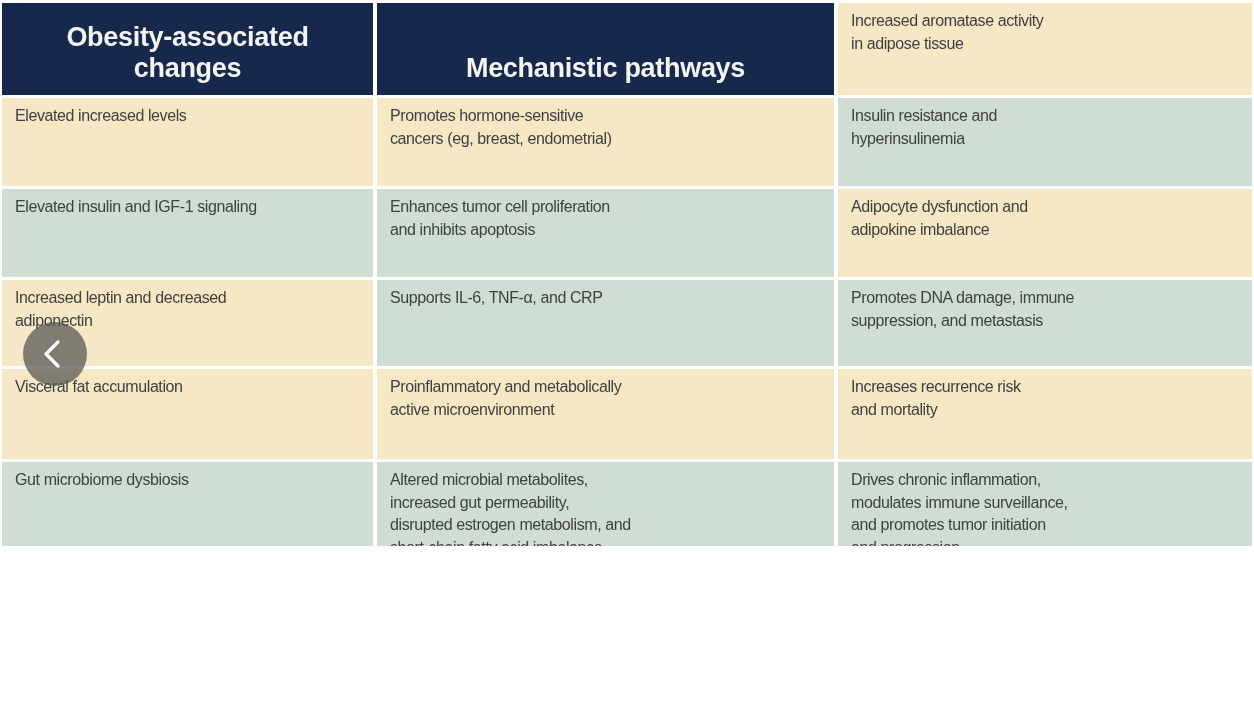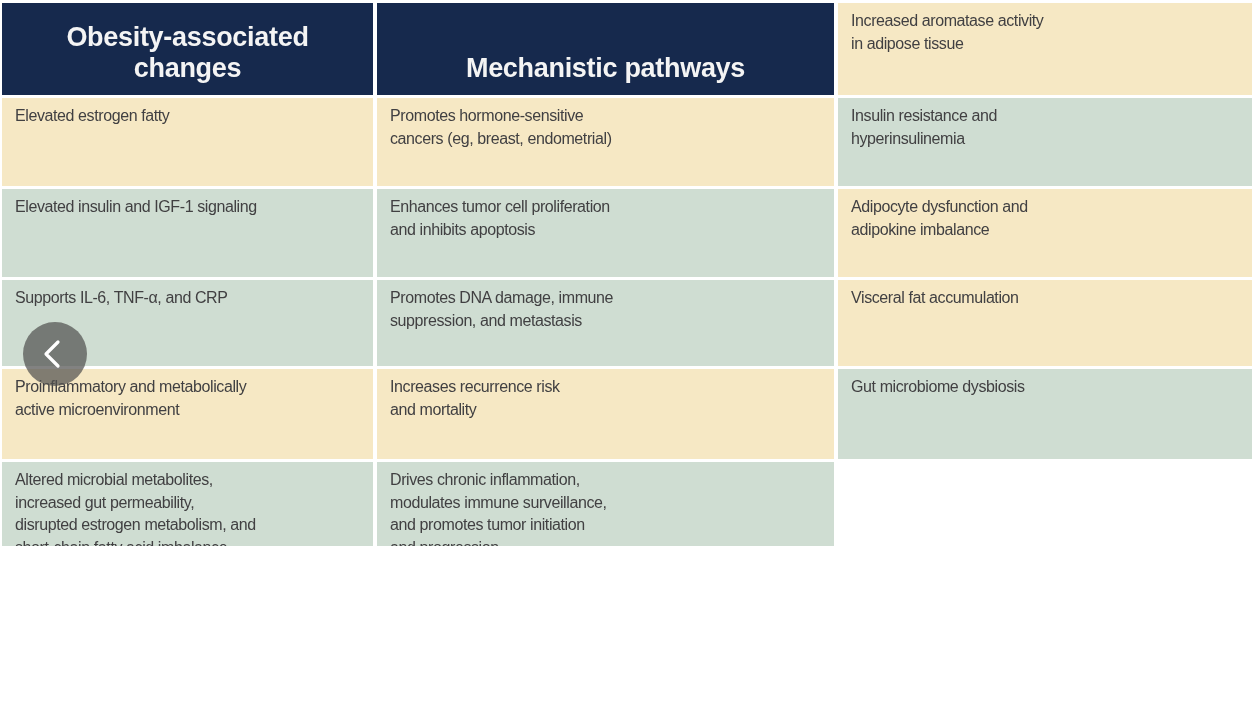--- a/index.html
+++ b/index.html
@@ -77,32 +77,34 @@
 <body>
 
 <div class="table">
 
   <div class="hcell">Obesity-associated
 changes</div>
   <div class="hcell">Mechanistic pathways</div>
 
   <div class="cell cream">Increased aromatase activity
 in adipose tissue</div>
-  <div class="cell cream">Elevated estrogen fatty</div>
+  <div class="cell cream">Elevated increased levels</div>
   <div class="cell cream">Promotes hormone-sensitive
 cancers (eg, breast, endometrial)</div>
 
   <div class="cell sage">Insulin resistance and
 hyperinsulinemia</div>
   <div class="cell sage">Elevated insulin and IGF-1 signaling</div>
   <div class="cell sage">Enhances tumor cell proliferation
 and inhibits apoptosis</div>
 
   <div class="cell cream">Adipocyte dysfunction and
 adipokine imbalance</div>
+  <div class="cell cream">Increased leptin and decreased
+adiponectin</div>
 
   <div class="cell sage">Supports IL-6, TNF-α, and CRP</div>
   <div class="cell sage">Promotes DNA damage, immune
 suppression, and metastasis</div>
 
   <div class="cell cream">Visceral fat accumulation</div>
   <div class="cell cream">Proinflammatory and metabolically
 active microenvironment</div>
   <div class="cell cream">Increases recurrence risk
 and mortality</div>

